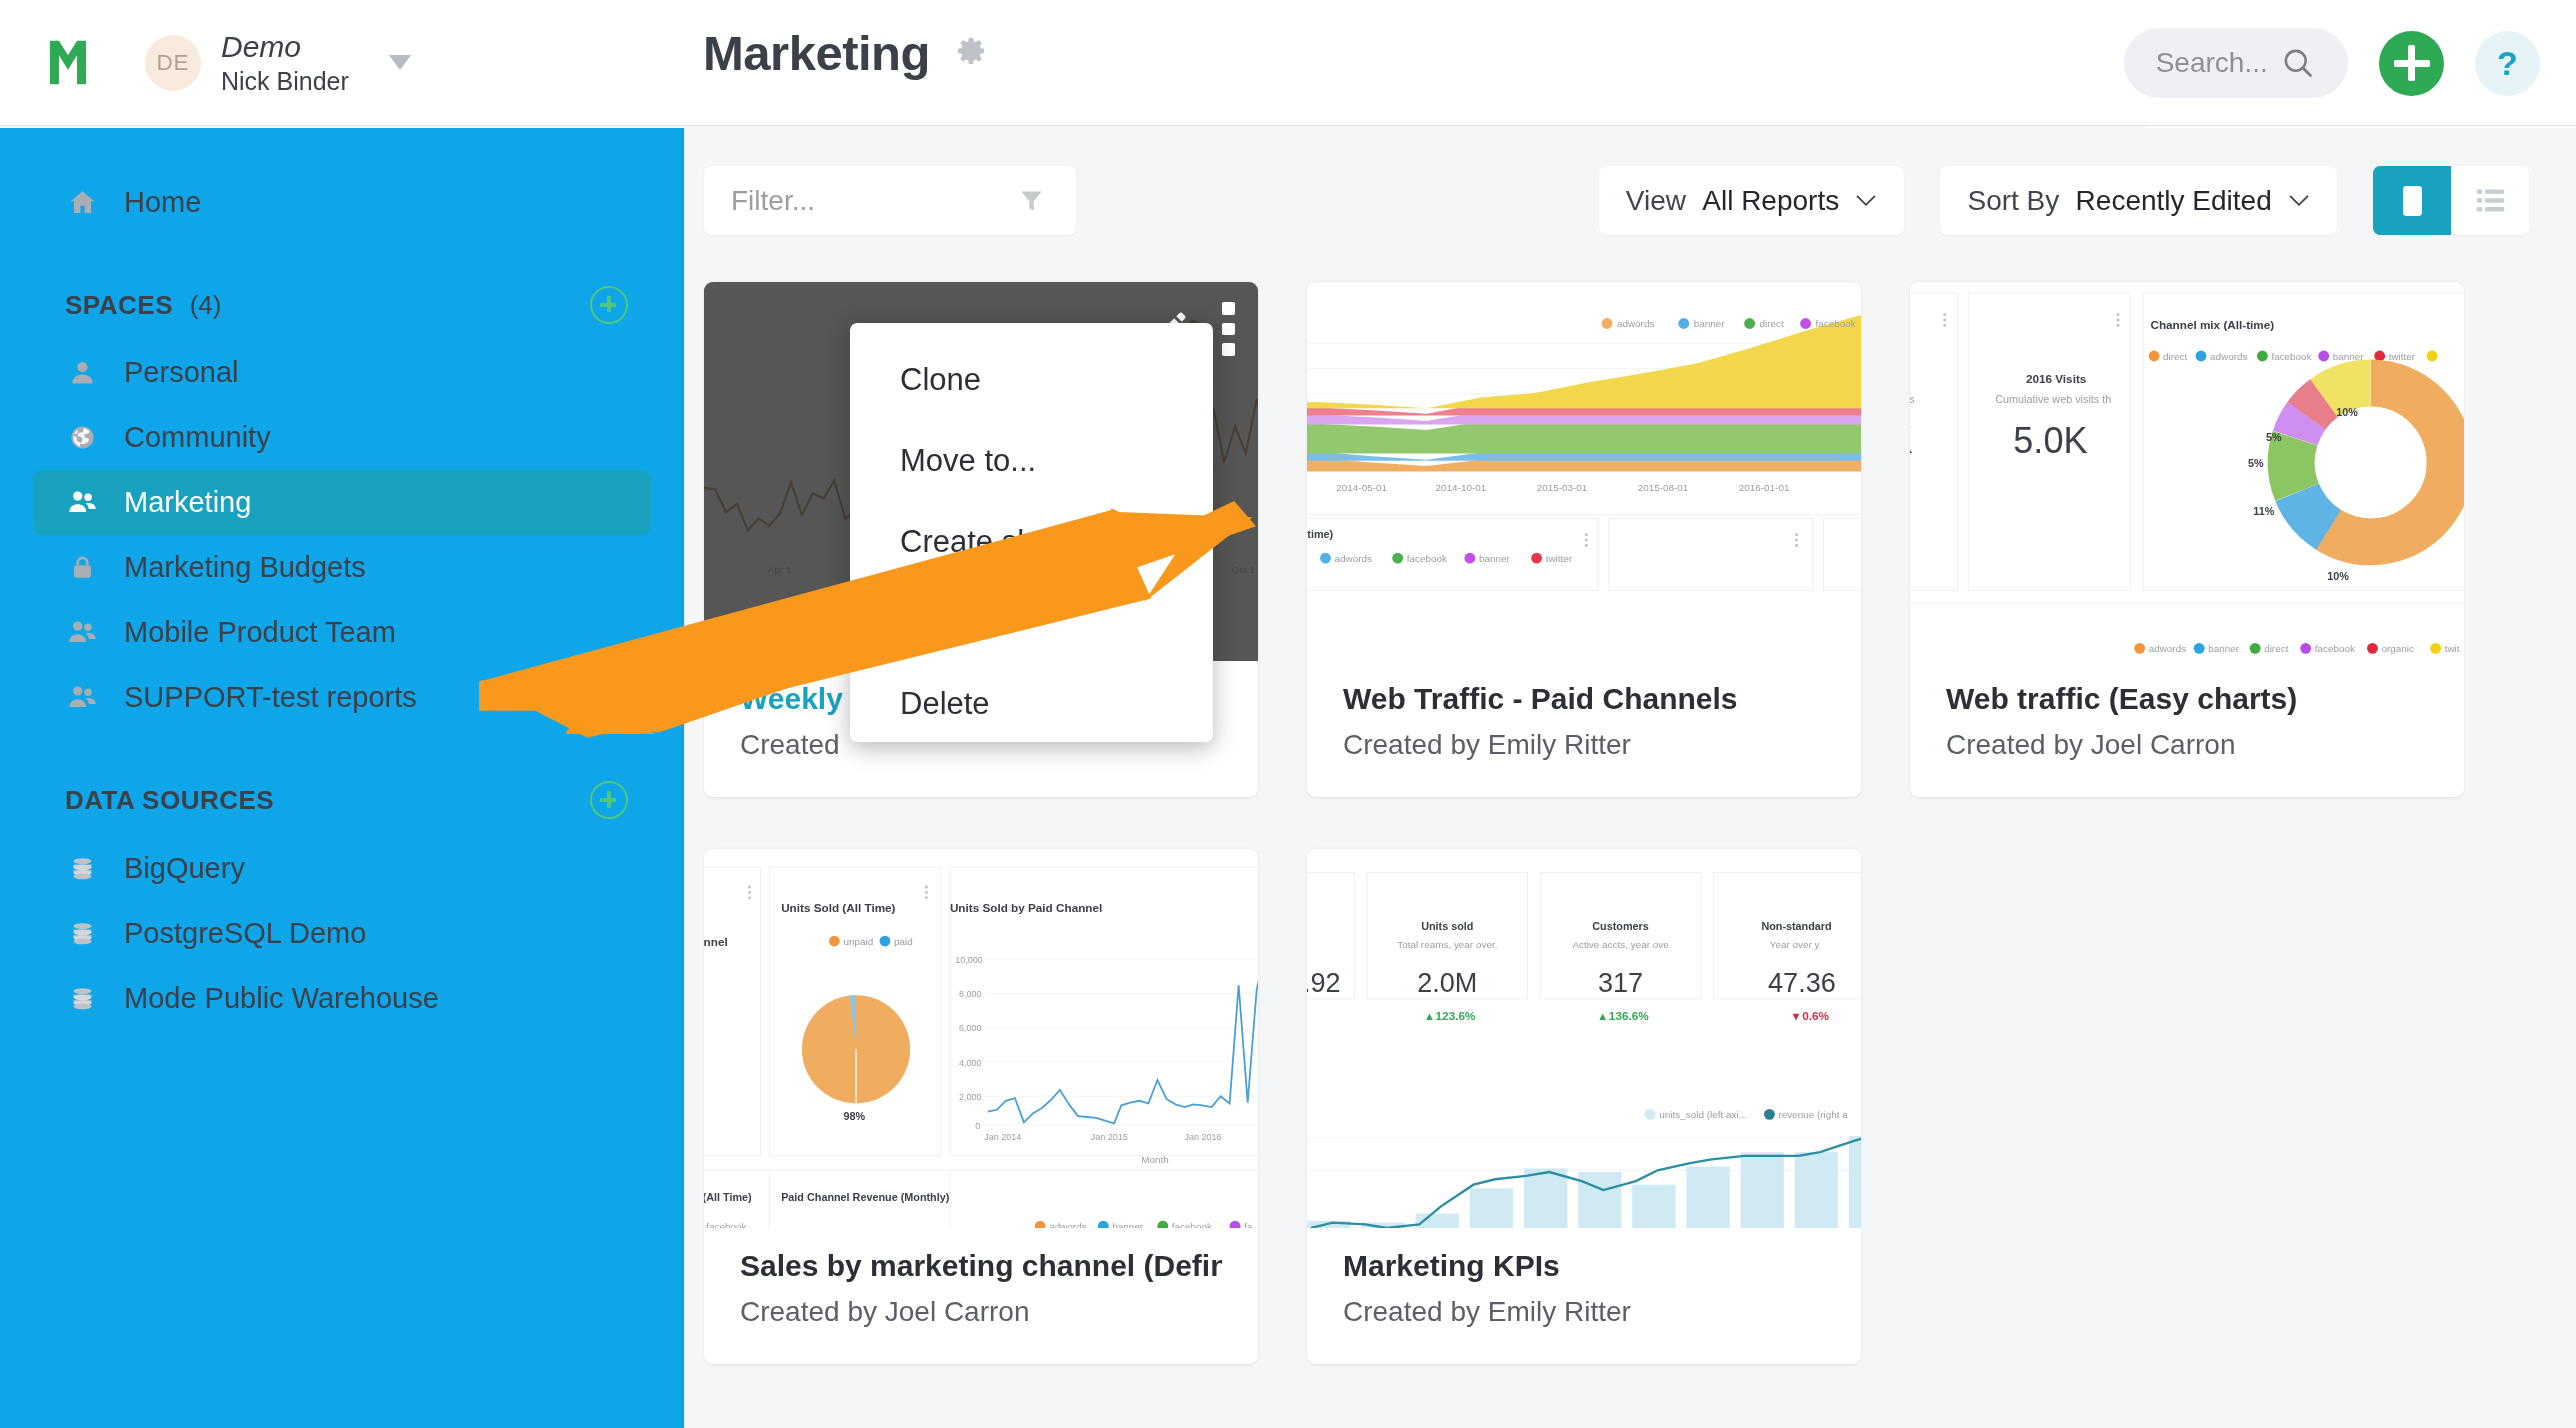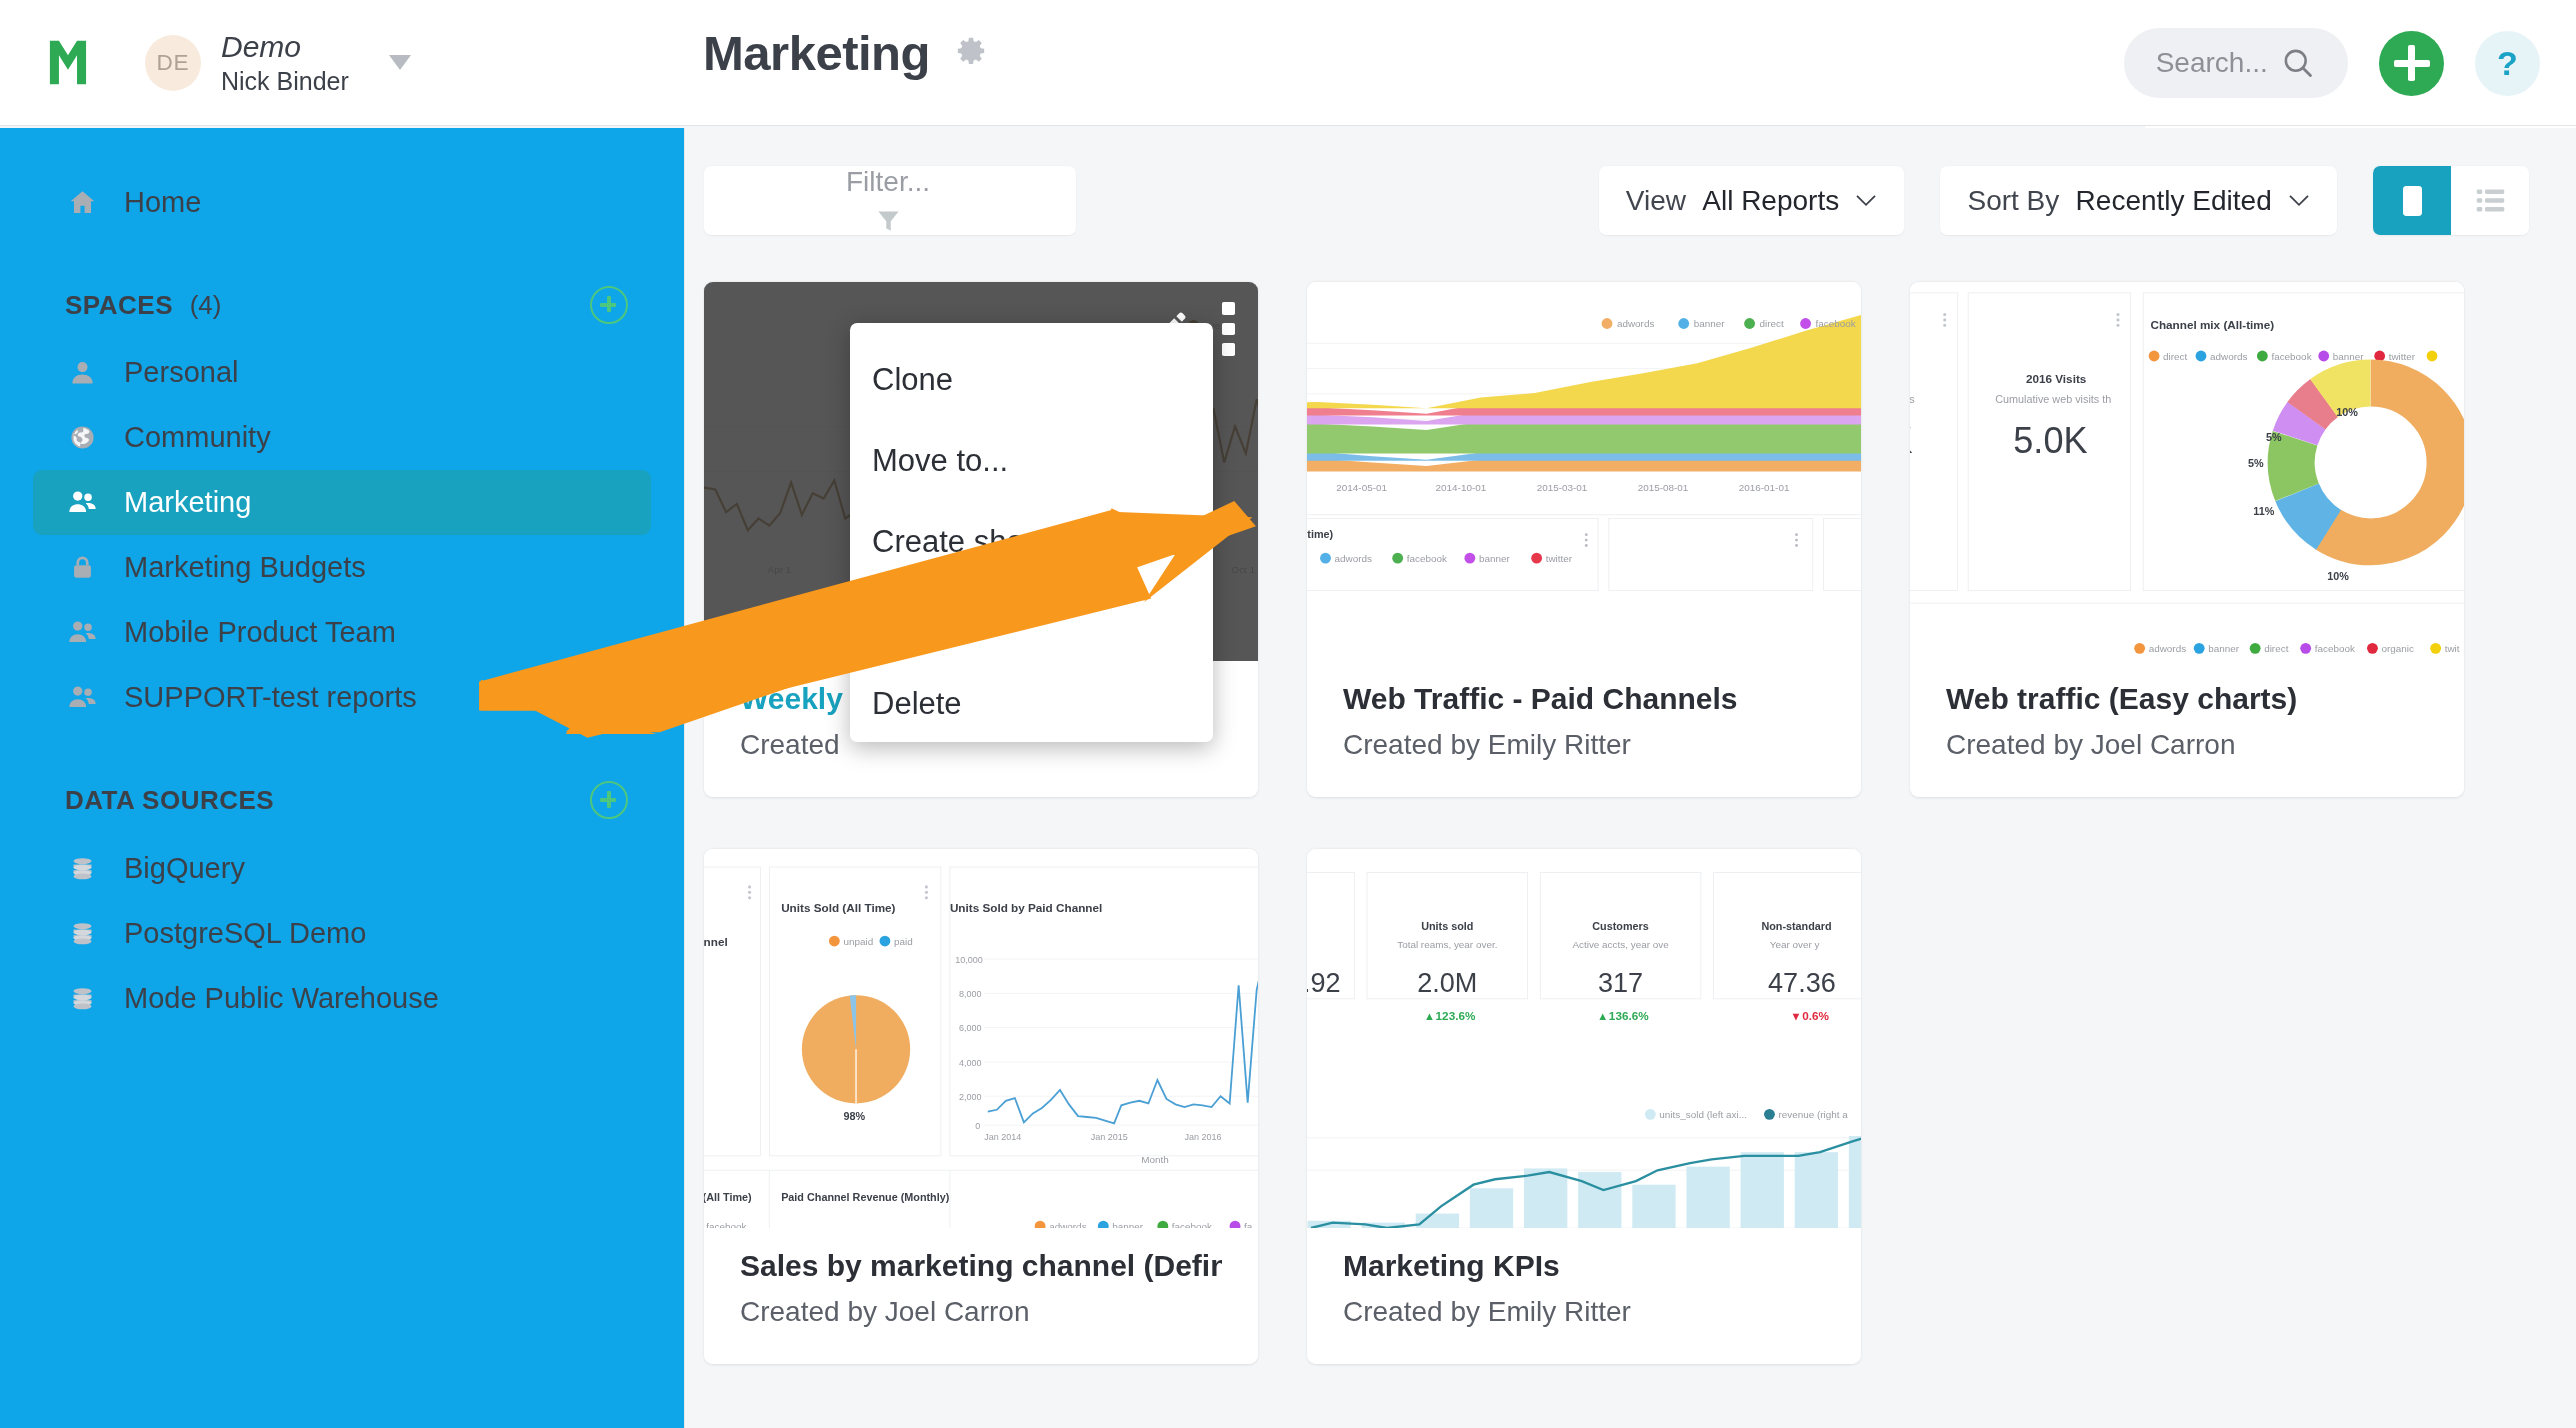--- a/index.html
+++ b/index.html
@@ -102,21 +102,21 @@
   
   .main { position: absolute; left: 686px; top: 128px; width: 1890px; height: 1301px; background: #f5f6f8; }
 
   .toolbar {
     position: absolute; left: 18px; top: 38px; width: 1843px; height: 69px;
     display: flex; align-items: center;
   }
   .filter-box {
     width: 372px; height: 69px; background: #fff; border-radius: 7.2px;
     display: flex; align-items: center; justify-content: space-between;
-    padding: 0 31px 0 27px; box-shadow: 0 0.9px 1.8px rgba(0,0,0,.06); cursor: text; flex-direction: column;
+    padding: 0 31px 0 27px; box-shadow: 0 0.9px 1.8px rgba(0,0,0,.06); cursor: text;
   }
   .filter-text { font-size: 28px; color: #9a9da3; }
   .funnel { width: 27px; height: 29px; }
 
   .toolbar-right {
     position: absolute; right: 18px; top: 0; height: 69px;
     display: flex; align-items: center; gap: 36px;
   }
   .select-pill {
     height: 69px; background: #fff; border-radius: 7.2px; display: flex; align-items: center;
@@ -162,21 +162,21 @@
   .kebab { width: 12.6px; display: flex; flex-direction: column; gap: 8.1px; cursor: pointer; }
   .kebab b { display: block; width: 12.6px; height: 12.6px; background: #fff; border-radius: 1.8px; }
 
   
   .ctx-menu {
     position: absolute; left: 850px; top: 323px; width: 363px; height: 419px;
     background: #ffffff; border-radius: 7.2px; box-shadow: 0 5.4px 23.5px rgba(0,0,0,.28);
     z-index: 40; padding: 16.3px 0;
   }
   .ctx-item {
-    height: 81px; display: flex; align-items: center; padding-left: 22px;
+    height: 81px; display: flex; align-items: center; padding-left: 50px;
     font-size: 31px; color: #2c2f36; cursor: pointer;
   }
 
   
   .arrow-anno { position: absolute; left: 479px; top: 501px; z-index: 45; pointer-events: none; }
 </style>
 </head>
 <body>
 
 <div class="app">

